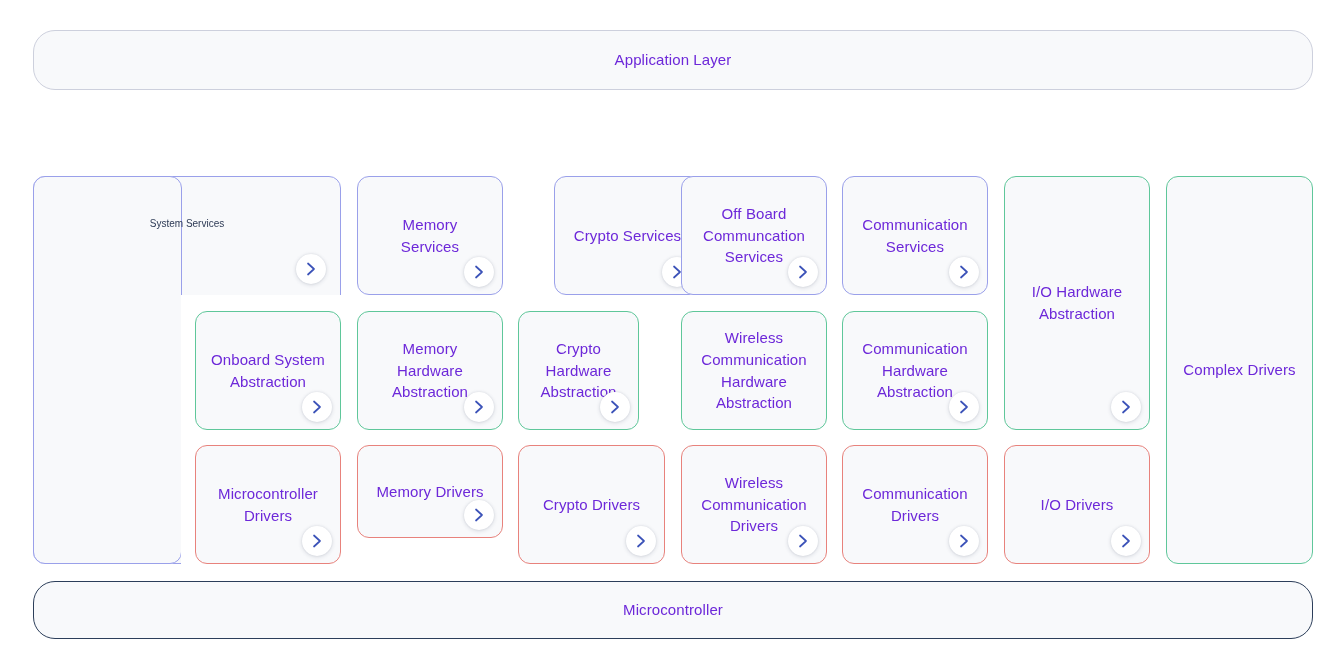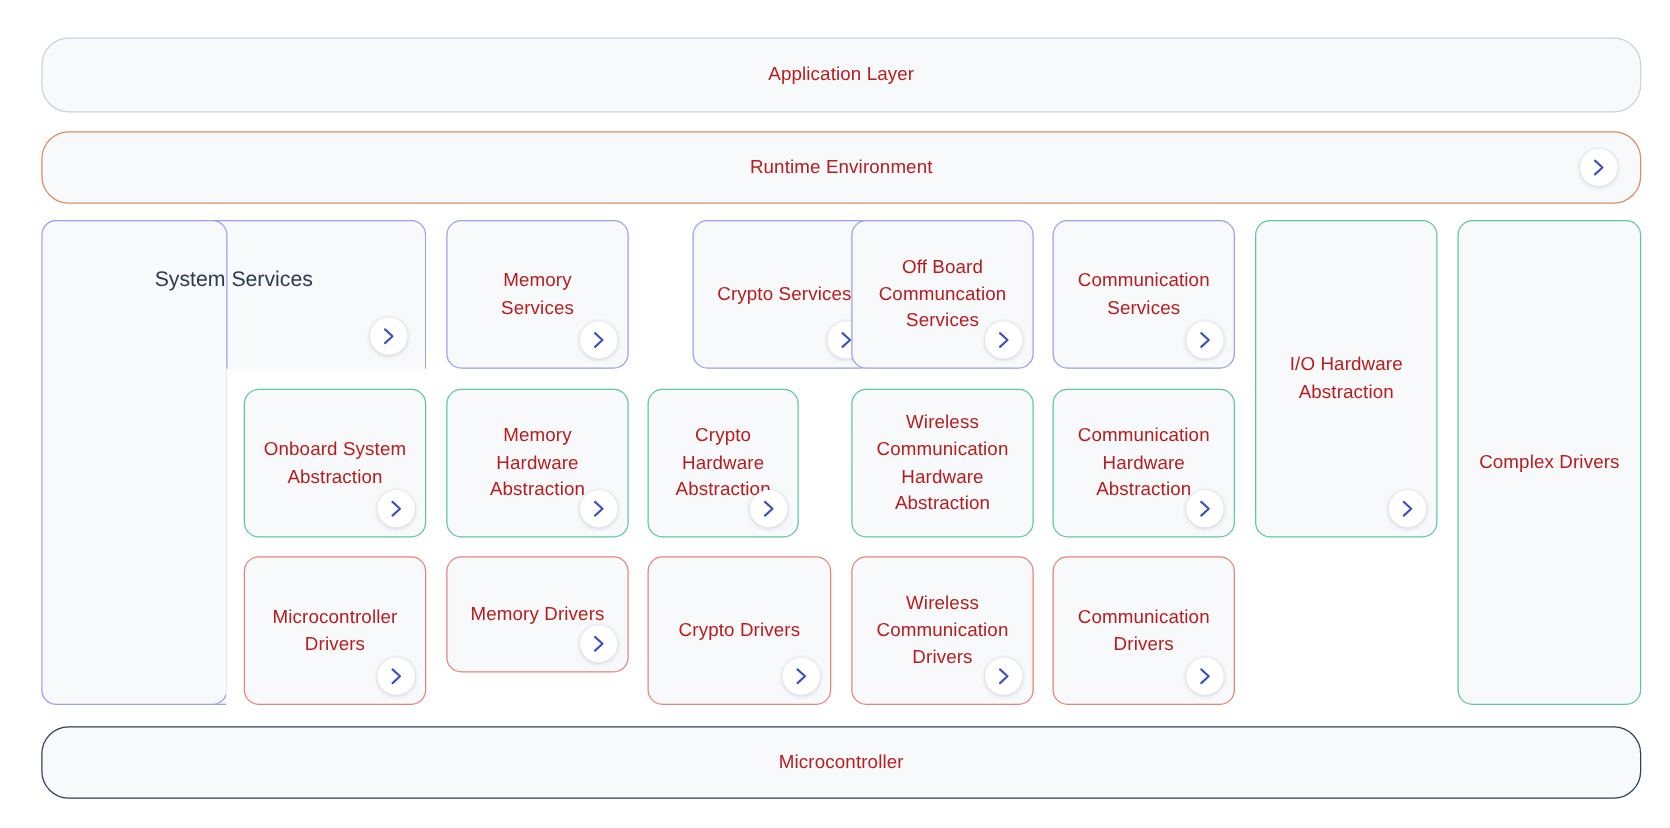--- a/index.html
+++ b/index.html
@@ -29,21 +29,21 @@
     border-radius: 12px;
     display: flex;
     align-items: center;
     justify-content: center;
     text-align: center;
     padding: 6px 10px;
   }
   .card .label {
     font-size: 15px;
     line-height: 1.45;
-    color: #b91c1c;
+    color: #6d28d9;
     white-space: pre-line;
     letter-spacing: .1px;
   }
 
   
   .banner {
     border-radius: 22px;
   }
   .banner .label {
     font-size: 15px;
@@ -114,42 +114,34 @@
   }
   #sys-services-label {
     position: absolute;
     left: 33px;
     top: 176px;
     width: 308px;
     height: 95px;
     display: flex;
     align-items: center;
     justify-content: center;
-    font-size: 17px;
+    font-size: 10px;
     color: #2d3a55;
   }
   #sys-services-chev { left: 296px; top: 254px; }
 </style>
 </head>
 <body>
 
 <div id="stage">
 
   <div class="card banner banner-app" style="left:33px; top:30px; width:1280px; height:60px;">
     <span class="label">Application Layer</span>
   </div>
 
-  <div class="card banner banner-rte" style="left:33px; top:105px; width:1280px; height:58px;">
-    <span class="label">Runtime Environment</span>
-    <span class="chev" style="right:18px; top:50%; margin-top:-15px;">
-      <svg width="11" height="14" viewBox="0 0 11 14" fill="none">
-          <path d="M2 1.5L8 7L2 12.5" stroke="#3b52b8" stroke-width="1.7" stroke-linecap="round" stroke-linejoin="round"></path>
-        </svg>
-    </span>
-  </div>
 
   <div id="sys-services">
     <div class="lshape"></div>
     <div class="lshape2"></div>
   </div>
   <div id="sys-services-hit"></div>
   <div id="sys-services-label">System Services</div>
   <span class="chev" id="sys-services-chev">
     <svg width="11" height="14" viewBox="0 0 11 14" fill="none">
         <path d="M2 1.5L8 7L2 12.5" stroke="#3b52b8" stroke-width="1.7" stroke-linecap="round" stroke-linejoin="round"></path>
@@ -298,20 +290,28 @@
   <div class="card c-green" style="left:1004px; top:176px; width:146px; height:254px;">
     <span class="label">I/O Hardware
 Abstraction</span>
     <span class="chev">
       <svg width="11" height="14" viewBox="0 0 11 14" fill="none">
           <path d="M2 1.5L8 7L2 12.5" stroke="#3b52b8" stroke-width="1.7" stroke-linecap="round" stroke-linejoin="round"></path>
         </svg>
     </span>
   </div>
 
+  <div class="card c-red" style="left:1004px; top:445px; width:146px; height:119px;">
+    <span class="label">I/O Drivers</span>
+    <span class="chev">
+      <svg width="11" height="14" viewBox="0 0 11 14" fill="none">
+          <path d="M2 1.5L8 7L2 12.5" stroke="#3b52b8" stroke-width="1.7" stroke-linecap="round" stroke-linejoin="round"></path>
+        </svg>
+    </span>
+  </div>
 
   <div class="card c-green" style="left:1166px; top:176px; width:147px; height:388px;">
     <span class="label">Complex Drivers</span>
   </div>
 
   <div class="card banner banner-mcu" style="left:33px; top:581px; width:1280px; height:58px;">
     <span class="label">Microcontroller</span>
   </div>
 
 </div>

